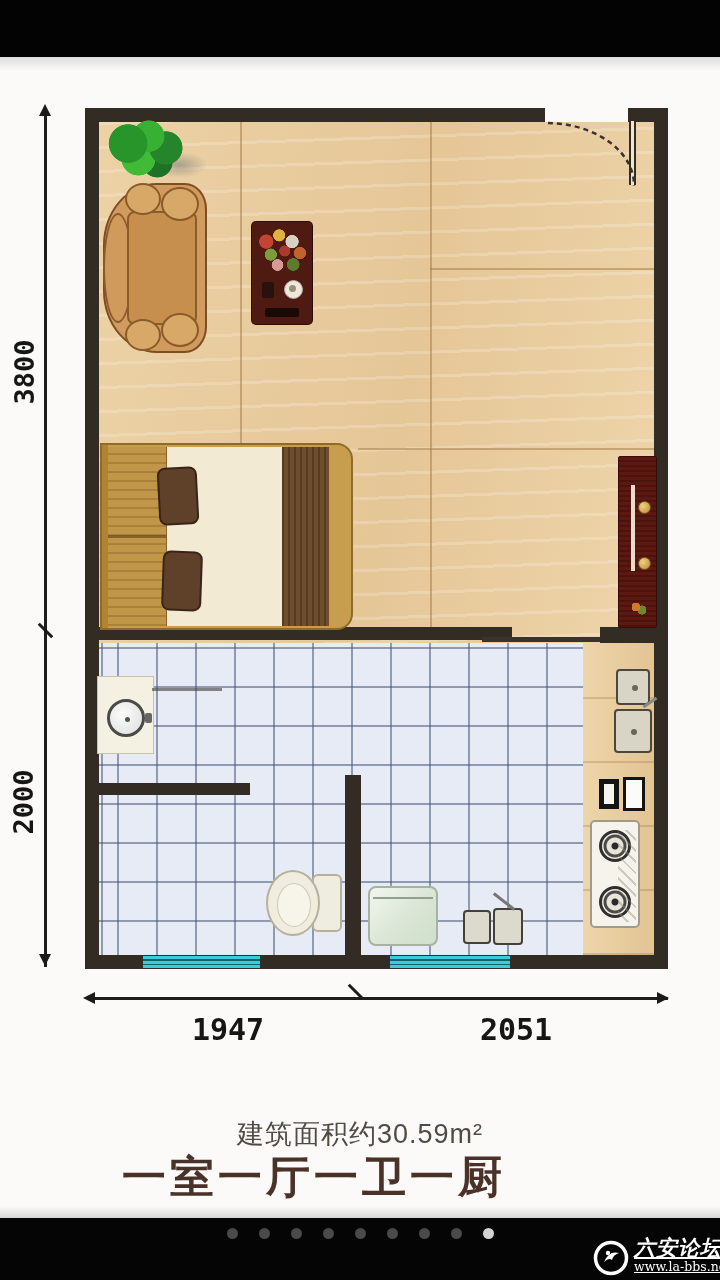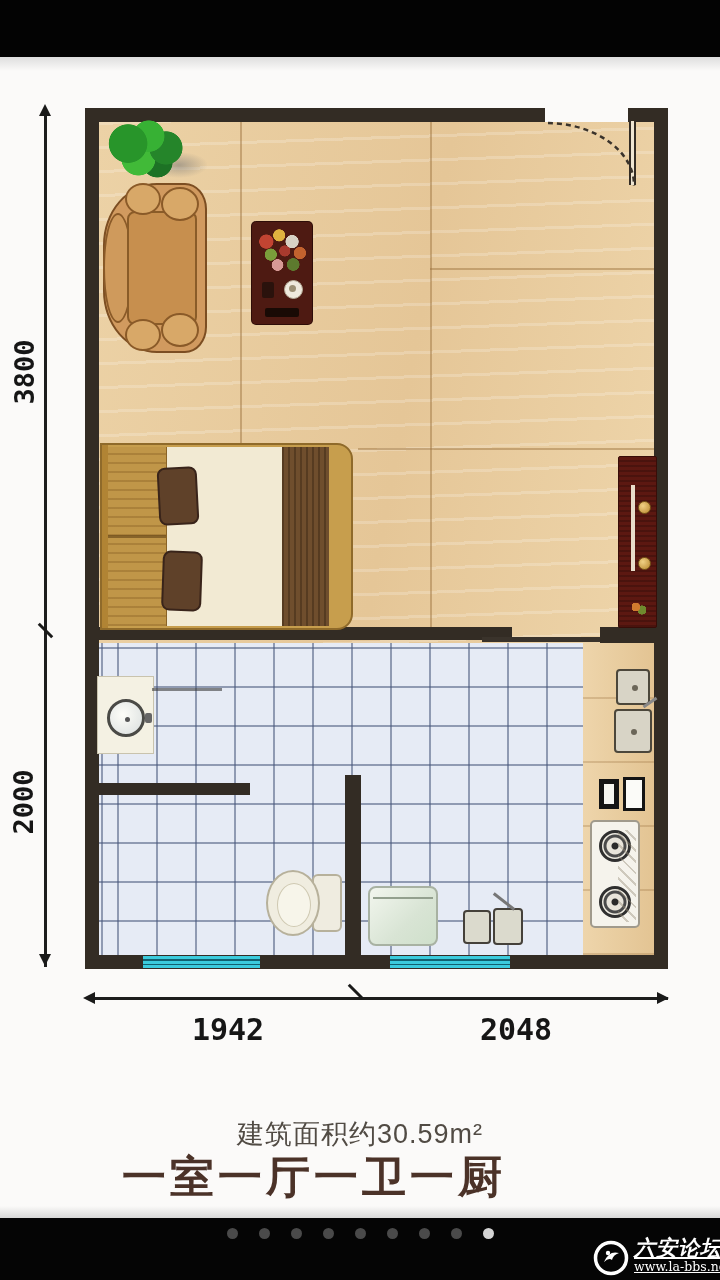--- a/index.html
+++ b/index.html
@@ -289,22 +289,22 @@
     <div class="abs dim dim-line-v"></div>
     <div class="abs dim arr arr-up"></div>
     <div class="abs dim tick-v"></div>
     <div class="abs dim arr arr-down"></div>
     <div class="abs dim dim-label dim-v1">3800</div>
     <div class="abs dim dim-label dim-v2">2000</div>
     <div class="abs dim dim-line-h"></div>
     <div class="abs dim arr arr-left"></div>
     <div class="abs dim tick-h"></div>
     <div class="abs dim arr arr-right"></div>
-    <div class="abs dim dim-label dim-h1">1942</div>
-    <div class="abs dim dim-label dim-h2">2048</div>
+    <div class="abs dim dim-label dim-h1">1947</div>
+    <div class="abs dim dim-label dim-h2">2051</div>
 
     <div class="abs area-label">建筑面积约30.59m²</div>
     <div class="abs layout-label">一室一厅一卫一厨</div>
   </div>
 
   <div class="abs bottom-shadow"></div>
   <div class="abs bottom-bar"></div>
   <div class="abs dots">
       <span class="dot"></span>
       <span class="dot"></span>

